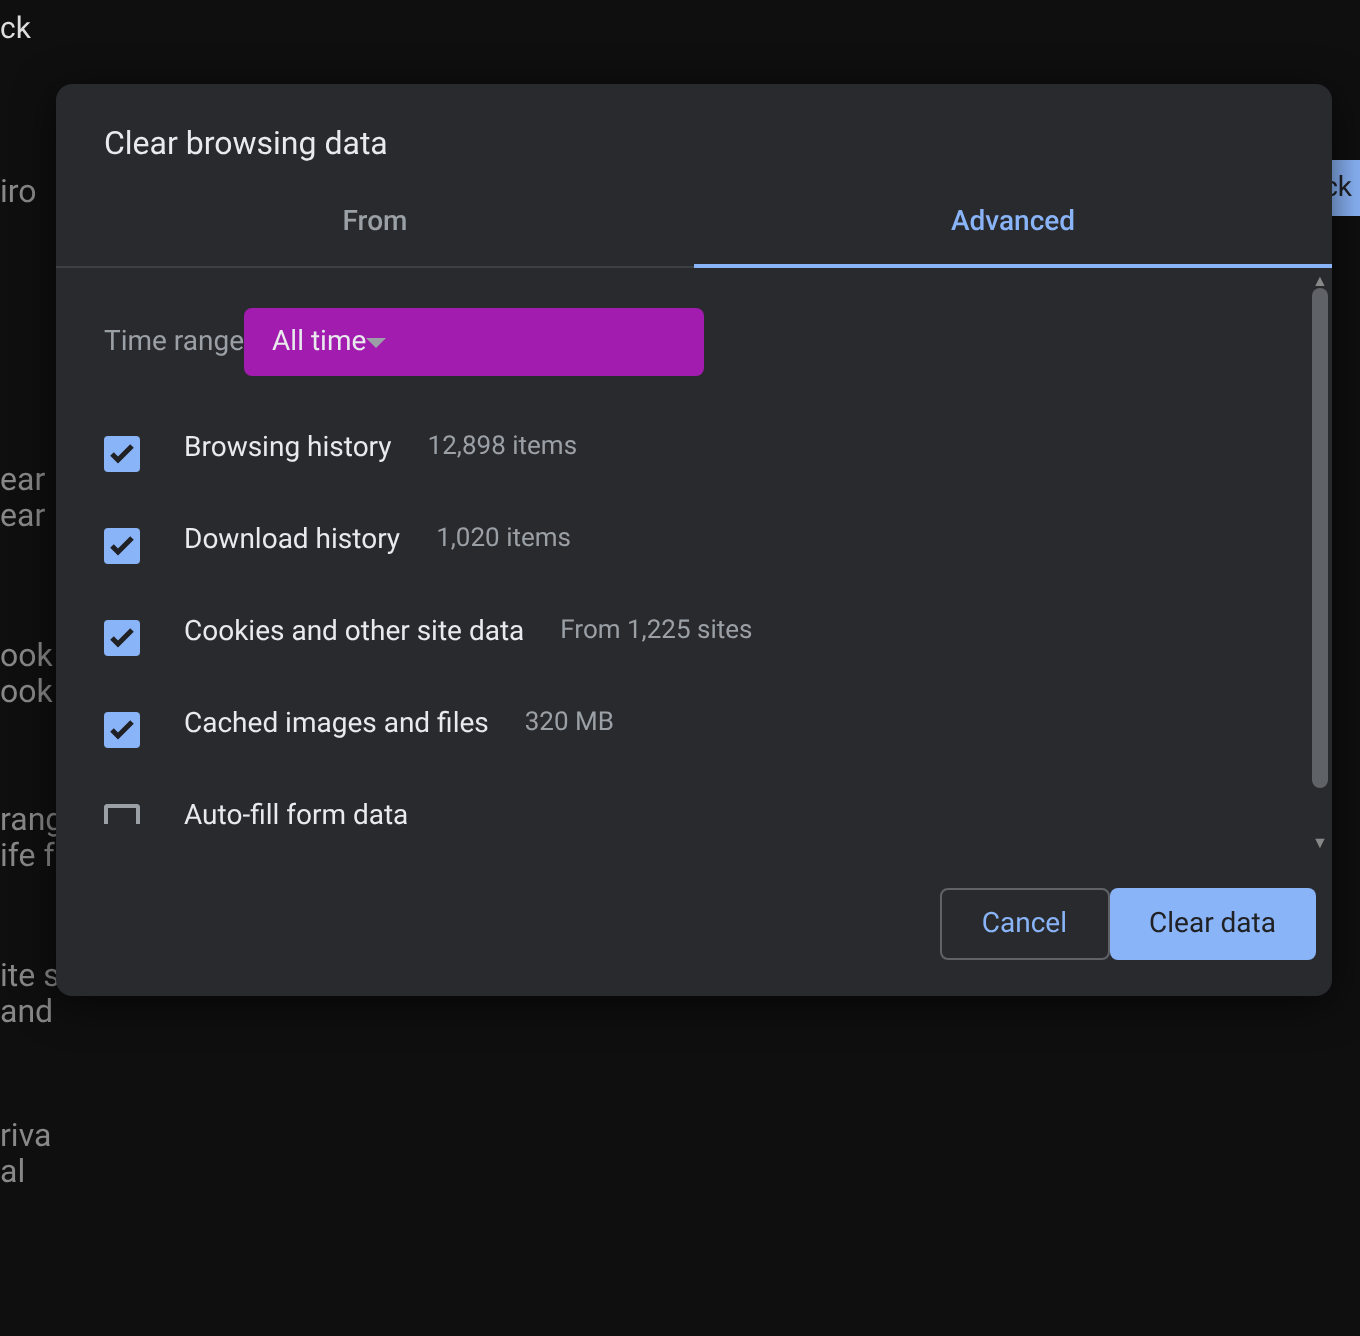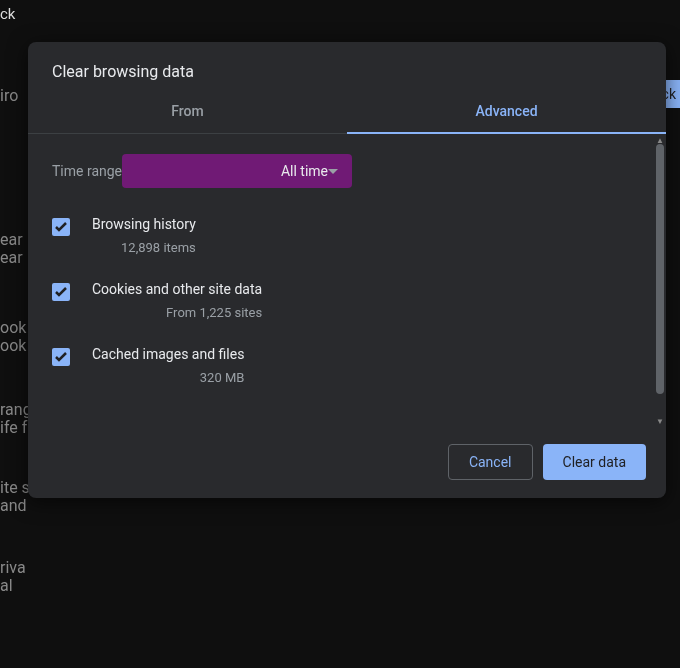--- a/index.html
+++ b/index.html
@@ -12,35 +12,35 @@
     .dialog-title { color: #e8eaed; font-size: 16px; font-weight: 400; }
     .tabs { display: flex; border-bottom: 1px solid #3c4043; }
     .tab { flex: 1; text-align: center; padding: 14px 0; font-size: 14px; font-weight: 500; cursor: pointer; position: relative; }
     .tab-inactive { color: #9aa0a6; }
     .tab-active { color: #8ab4f8; }
     .tab-active::after { content: ""; position: absolute; bottom: -1px; left: 0; right: 0; height: 2px; background: #8ab4f8; }
     .dialog-body { flex: 1; overflow: hidden; position: relative; }
     .scroll-area { position: absolute; left: 0; right: 12px; top: 0; bottom: 0; overflow: hidden; padding: 20px 24px 0; }
     .time-row { display: flex; align-items: center; margin-bottom: 28px; }
     .time-label { color: #9aa0a6; font-size: 14px; }
-    .dropdown { background: #701a75; border-radius: 4px; padding: 9px 14px; width: 230px; display: flex; justify-content: flex-end; align-items: center; cursor: pointer; }
+    .dropdown { background: #a21caf; border-radius: 4px; padding: 9px 14px; width: 230px; display: flex; justify-content: flex-start; align-items: center; cursor: pointer; }
     .dropdown-value { color: #e8eaed; font-size: 14px; }
     .dropdown-arrow { width: 0; height: 0; border-left: 5px solid transparent; border-right: 5px solid transparent; border-top: 5px solid #9aa0a6; }
     .check-item { display: flex; gap: 22px; margin-bottom: 26px; }
     .checkbox { width: 18px; height: 18px; border-radius: 2px; display: flex; align-items: center; justify-content: center; flex-shrink: 0; cursor: pointer; margin-top: 2px; }
     .checkbox-checked { background: #8ab4f8; }
     .checkbox-unchecked { border: 2px solid #9aa0a6; }
     .check-mark { width: 12px; height: 10px; stroke: #202124; stroke-width: 2.5; fill: none; }
-    .check-text { display: flex; flex-direction: column; gap: 8px; }
+    .check-text { display: flex; gap: 18px; }
     .check-title { color: #e8eaed; font-size: 14px; }
     .check-sub { color: #9aa0a6; font-size: 13px; text-align: right; }
     .scrollbar { position: absolute; right: 2px; top: 4px; width: 8px; bottom: 4px; }
     .scrollbar-thumb { position: absolute; left: 0; right: 0; top: 6px; height: 250px; background: #5f6368; border-radius: 4px; }
     .scroll-arrow { position: absolute; left: 0; right: 0; font-size: 8px; color: #888; text-align: center; }
-    .dialog-footer { padding: 16px 20px 18px; display: flex; justify-content: flex-end; gap: 10px; }
+    .dialog-footer { padding: 16px 8px 18px; display: flex; justify-content: flex-end; }
     .btn { padding: 9px 20px; border-radius: 4px; font-size: 14px; cursor: pointer; border: none; font-weight: 400; }
     .btn-secondary { background: transparent; border: 1px solid #5f6368; color: #8ab4f8; }
     .btn-primary { background: #8ab4f8; color: #202124; }
     .last-item-cut { margin-bottom: 0; position: relative; overflow: hidden; height: 18px; }
     .watermark { position: absolute; right: 4px; bottom: 2px; color: #555; font-size: 10px; }
   </style>
 </head>
 <body>
 
 <div class="bg-text-top">ck</div>
@@ -80,20 +80,31 @@
           <svg class="check-mark" viewBox="0 0 12 10">
               <polyline points="1,5 4,8 11,1"></polyline>
             </svg>
         </div>
         <div class="check-text">
           <span class="check-title">Browsing history</span>
           <span class="check-sub">12,898 items</span>
         </div>
       </div>
 
+      <div class="check-item">
+        <div class="checkbox checkbox-checked">
+          <svg class="check-mark" viewBox="0 0 12 10">
+              <polyline points="1,5 4,8 11,1"></polyline>
+            </svg>
+        </div>
+        <div class="check-text">
+          <span class="check-title">Download history</span>
+          <span class="check-sub">1,020 items</span>
+        </div>
+      </div>
 
       <div class="check-item">
         <div class="checkbox checkbox-checked">
           <svg class="check-mark" viewBox="0 0 12 10">
               <polyline points="1,5 4,8 11,1"></polyline>
             </svg>
         </div>
         <div class="check-text">
           <span class="check-title">Cookies and other site data</span>
           <span class="check-sub">From 1,225 sites</span>
@@ -106,20 +117,26 @@
               <polyline points="1,5 4,8 11,1"></polyline>
             </svg>
         </div>
         <div class="check-text">
           <span class="check-title">Cached images and files</span>
           <span class="check-sub">320 MB</span>
         </div>
       </div>
 
 
+      <div class="check-item last-item-cut">
+        <div class="checkbox checkbox-unchecked" style="height:10px;border-bottom:none;border-radius:2px 2px 0 0;"></div>
+        <div class="check-text">
+          <span class="check-title">Auto-fill form data</span>
+        </div>
+      </div>
     </div>
     <div class="scrollbar">
       <div class="scroll-arrow" style="top:-2px">▲</div>
       <div class="scrollbar-thumb"></div>
       <div class="scroll-arrow" style="bottom:-2px">▼</div>
     </div>
   </div>
   <div class="dialog-footer">
     <button class="btn btn-secondary">Cancel</button>
     <button class="btn btn-primary">Clear data</button>

